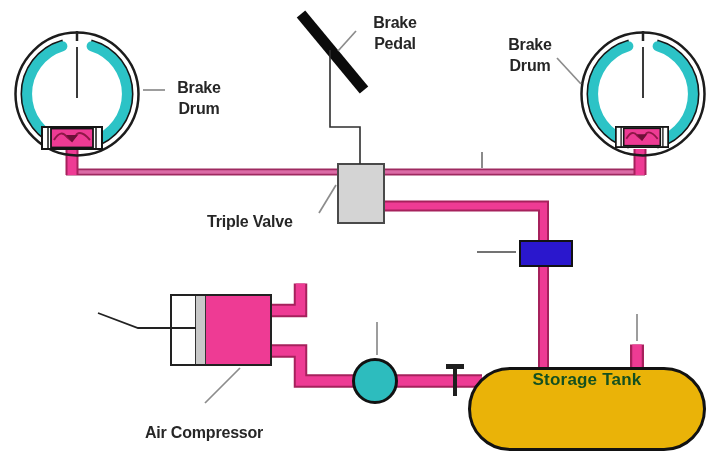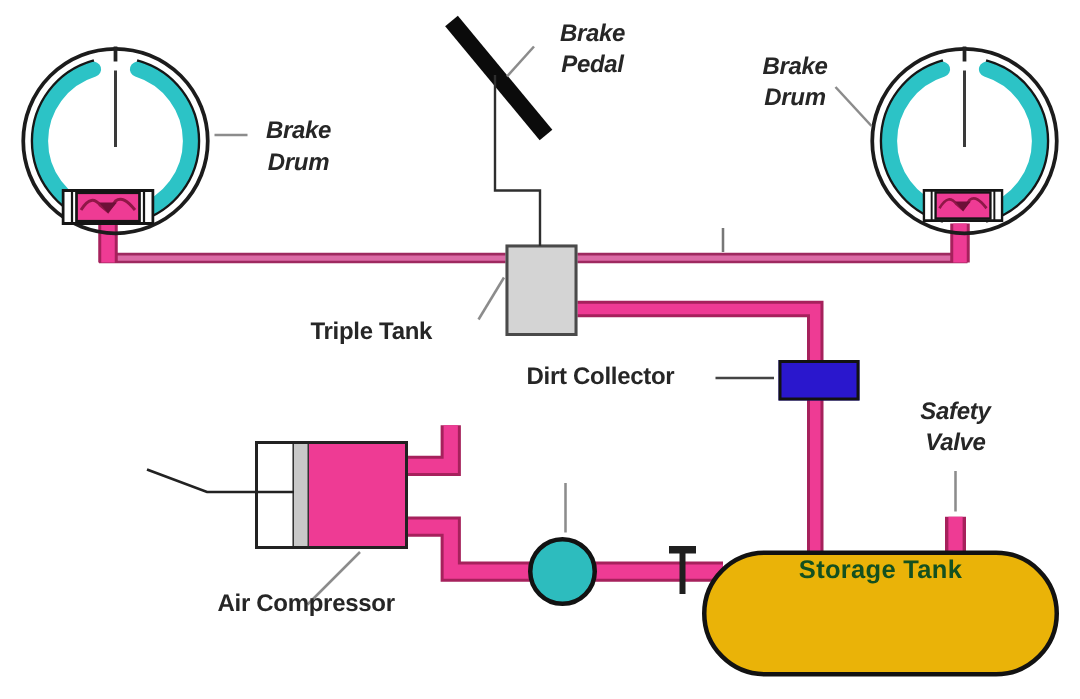--- a/index.html
+++ b/index.html
@@ -6,21 +6,21 @@
   #canvas{
     position:relative;width:720px;height:466px;background:#ffffff;overflow:hidden;
     font-family:"Liberation Sans","DejaVu Sans",sans-serif;
   }
   .abs{position:absolute;}
   .layer{position:absolute;left:0;top:0;width:720px;height:466px;}
   .lbl{
     position:absolute;font-weight:700;font-size:16px;line-height:21px;color:#262626;
     white-space:pre-line;letter-spacing:-0.2px;z-index:5;
   }
-  .lbl.center{text-align:center;font-style:italic;}
+  .lbl.center{text-align:center;}
   
   .comp{position:absolute;z-index:3;box-sizing:border-box;}
   #triple-valve{left:337px;top:163px;width:48px;height:61px;background:#d4d4d4;border:2px solid #4a4a4a;}
   #dirt-collector{left:519px;top:240px;width:54px;height:27px;background:#2a17cd;border:2px solid #121212;}
   #air-filter{left:352px;top:358px;width:46px;height:46px;border-radius:50%;background:#2dbcbe;border:3px solid #121212;}
   #storage-tank{
     left:468px;top:367px;width:238px;height:84px;border-radius:42px;background:#eab308;border:3px solid #121212;
     display:flex;align-items:flex-start;justify-content:center;
   }
   #storage-tank .tank-text{font-weight:700;font-size:17px;color:#14501f;letter-spacing:0.2px;}
@@ -143,19 +143,16 @@
       <path d="M637,314 V341"></path>
     </g>
   </svg>
 
   <div class="lbl center" style="left:168px;top:77px;width:62px">Brake
 Drum</div>
   <div class="lbl center" style="left:366px;top:12px;width:58px">Brake
 Pedal</div>
   <div class="lbl center" style="left:500px;top:34px;width:60px">Brake
 Drum</div>
-  <div class="lbl" style="left:207px;top:211px">Triple Tank</div>
-  <div class="lbl" style="left:351px;top:241px">Dirt Collector</div>
-  <div class="lbl center" style="left:602px;top:264px;width:70px">Safety
-Valve</div>
-  <div class="lbl" style="left:145px;top:392px">Air Compressor</div>
+  <div class="lbl" style="left:207px;top:211px">Triple Valve</div>
+  <div class="lbl" style="left:145px;top:422px">Air Compressor</div>
 
 </div>
 
 </body></html>

